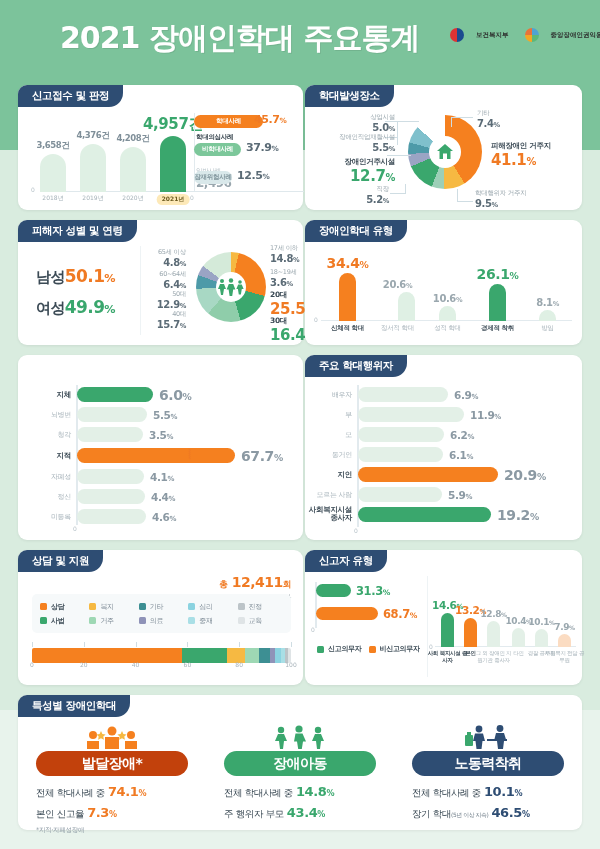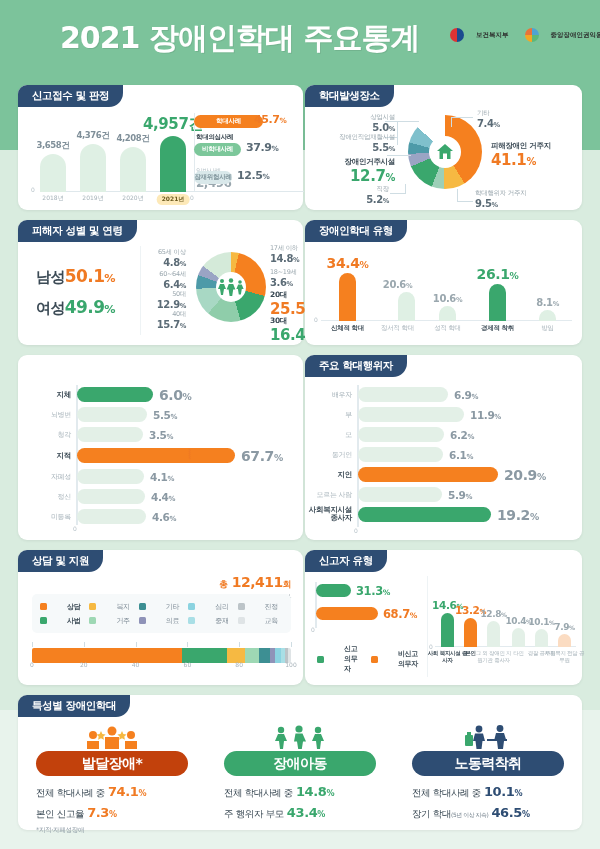--- a/index.html
+++ b/index.html
@@ -124,21 +124,21 @@
 
   
   #p7 { left:18px; top:550px; width:285px; height:135px; }
   .p7-total { position:absolute; right:12px; top:24px; text-align:right; }
   .p7-total .a { font-size:14px; font-weight:bold; color:#f07a23; letter-spacing:-.5px; white-space:nowrap; }
   .p7-total .a .sm { font-size:.62em; }
   .p7-total .b { font-size:7.5px; color:#5b6b76; margin-top:2px; white-space:nowrap; letter-spacing:-.3px; }
   .p7-legend { position:absolute; left:14px; top:44px; right:12px;
                background:#f6f9fa; border-radius:5px; padding:6px 8px;
                display:grid; grid-template-columns:repeat(5,1fr); grid-auto-rows:13px; gap:1px 4px; }
-  .lg { display:flex; align-items:center; gap:20px; font-size:7px; color:#7e8c96; letter-spacing:-.3px; }
+  .lg { display:flex; align-items:center; gap:4px; font-size:7px; color:#7e8c96; letter-spacing:-.3px; }
   .lg i { width:7px; height:7px; border-radius:1.5px; flex:none; display:block; }
   .lg.b { color:#3b4a55; font-weight:bold; }
   .p7-stack { position:absolute; left:14px; right:12px; top:98px; height:15px;
               display:flex; border-radius:2px; overflow:hidden; }
   .p7-stack i { display:block; height:15px; }
   .p7-ticks { position:absolute; left:14px; right:12px; top:92px; height:27px; pointer-events:none; }
   .p7-tick { position:absolute; top:0; width:1px; height:5px; background:#cfdde3; }
   .p7-xl { position:absolute; top:19px; transform:translateX(-50%); font-size:6px; color:#a6b2b9; }
 
   

